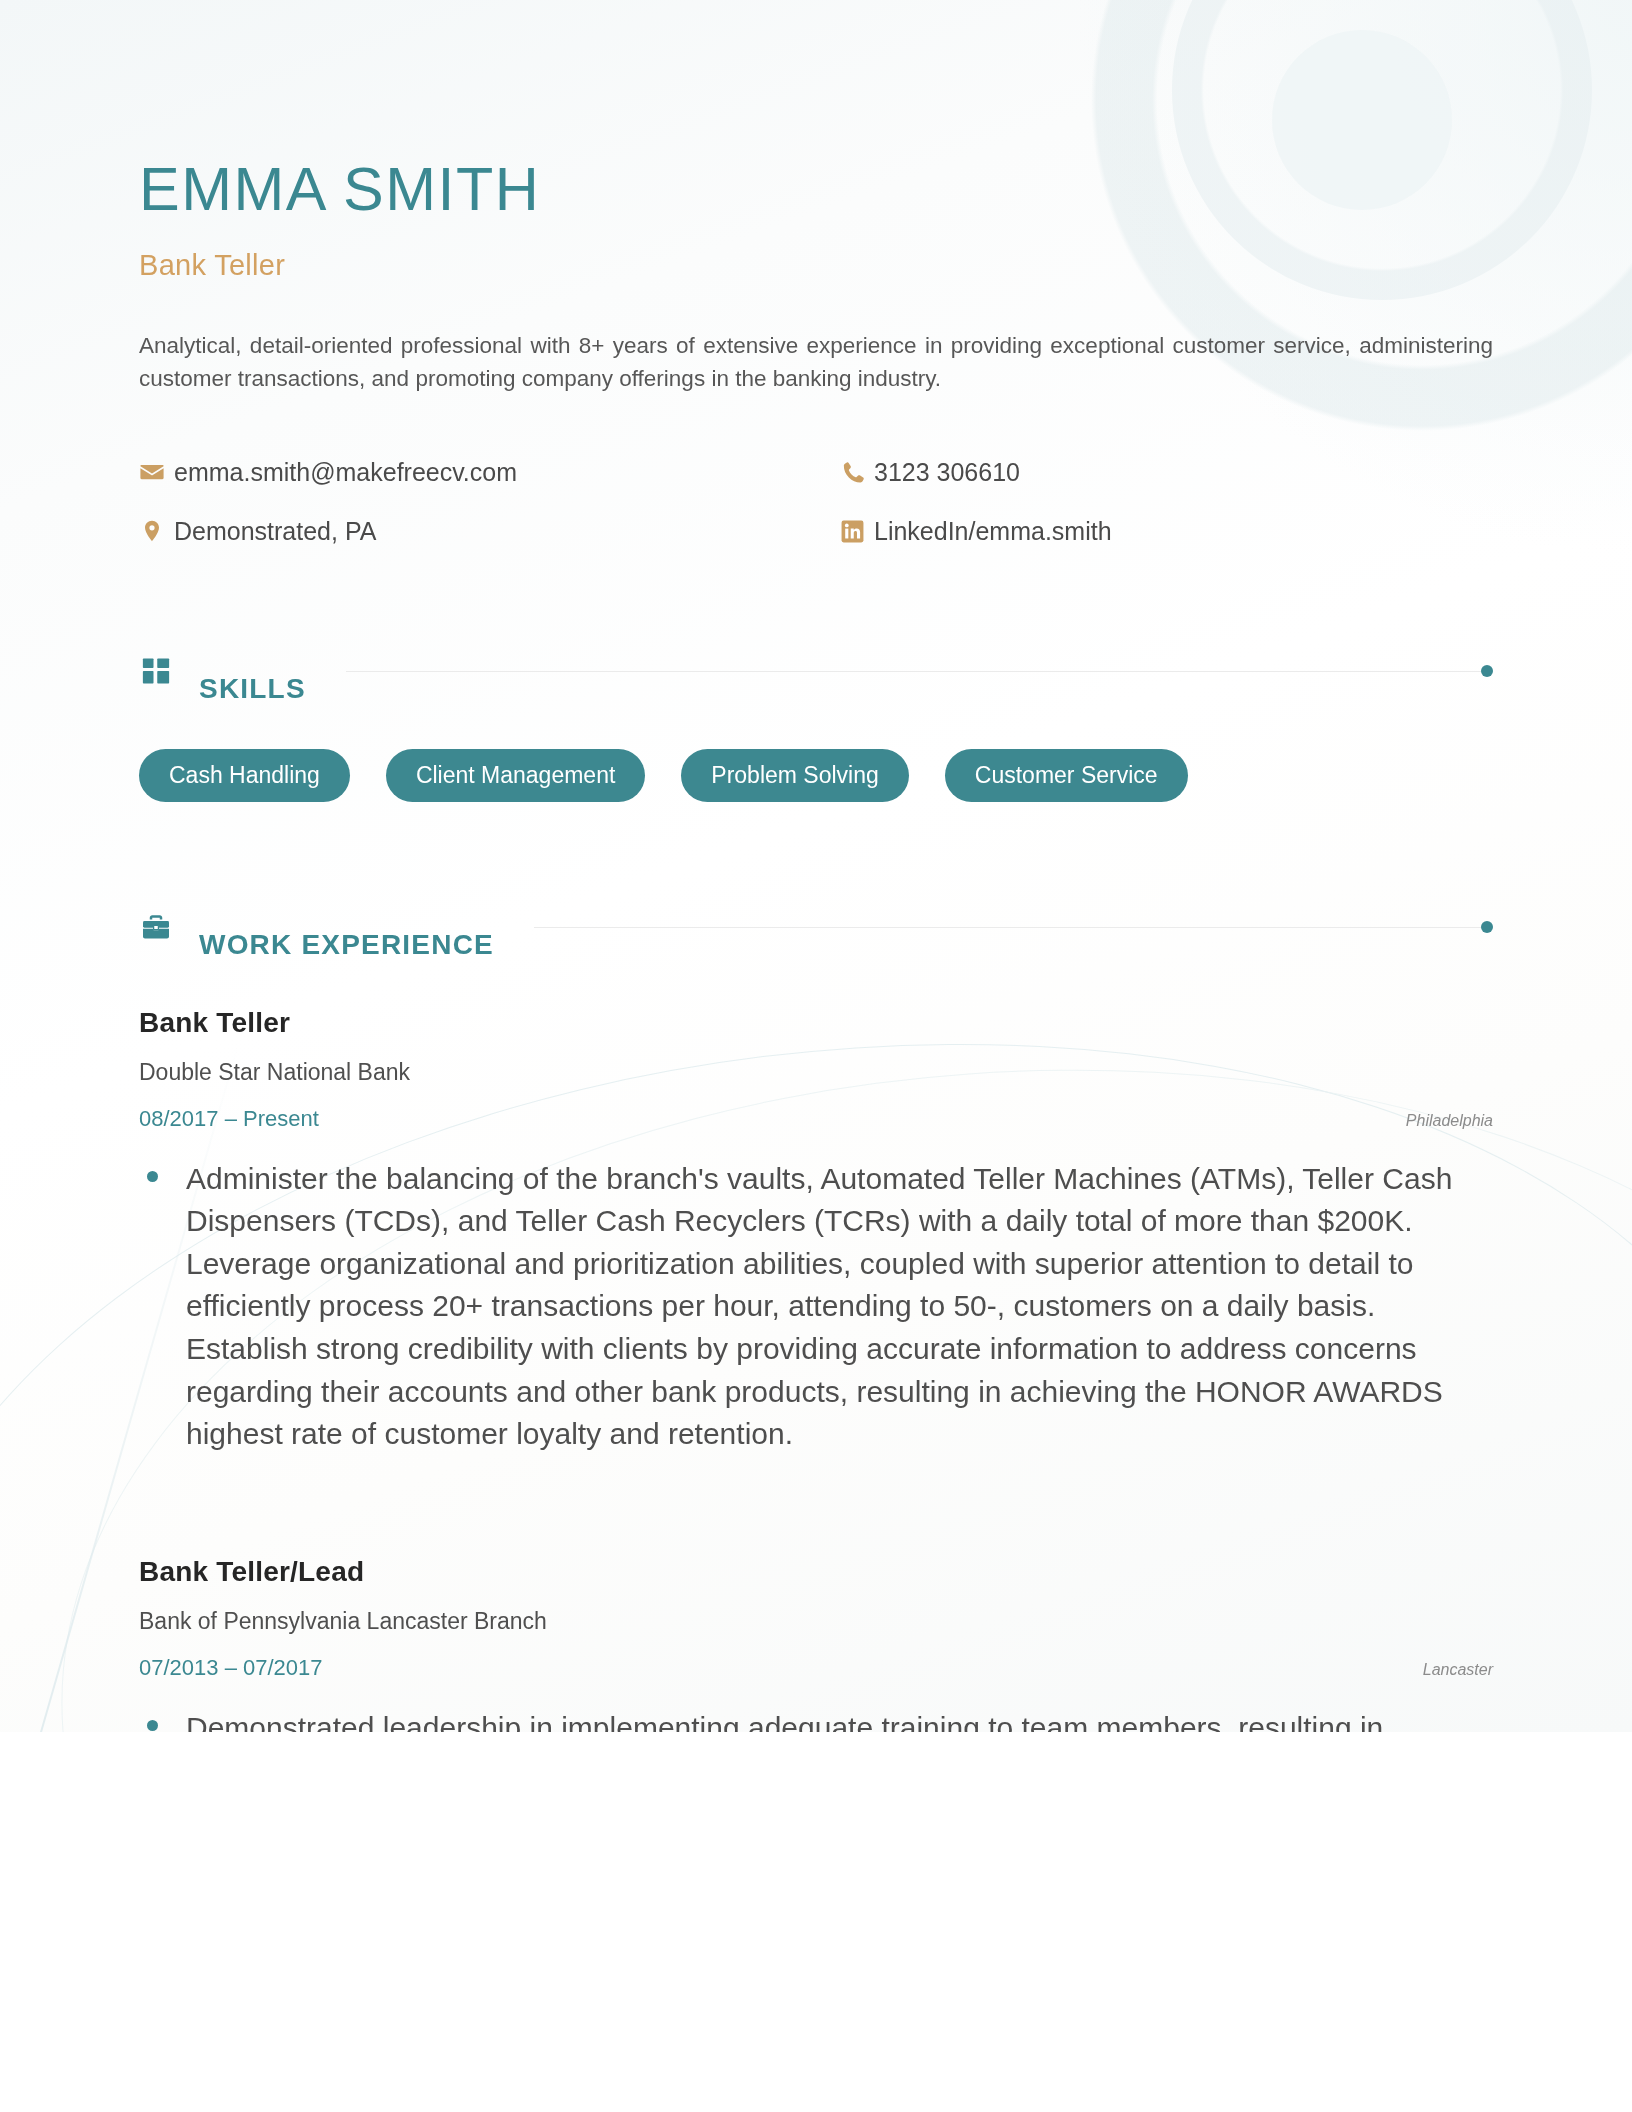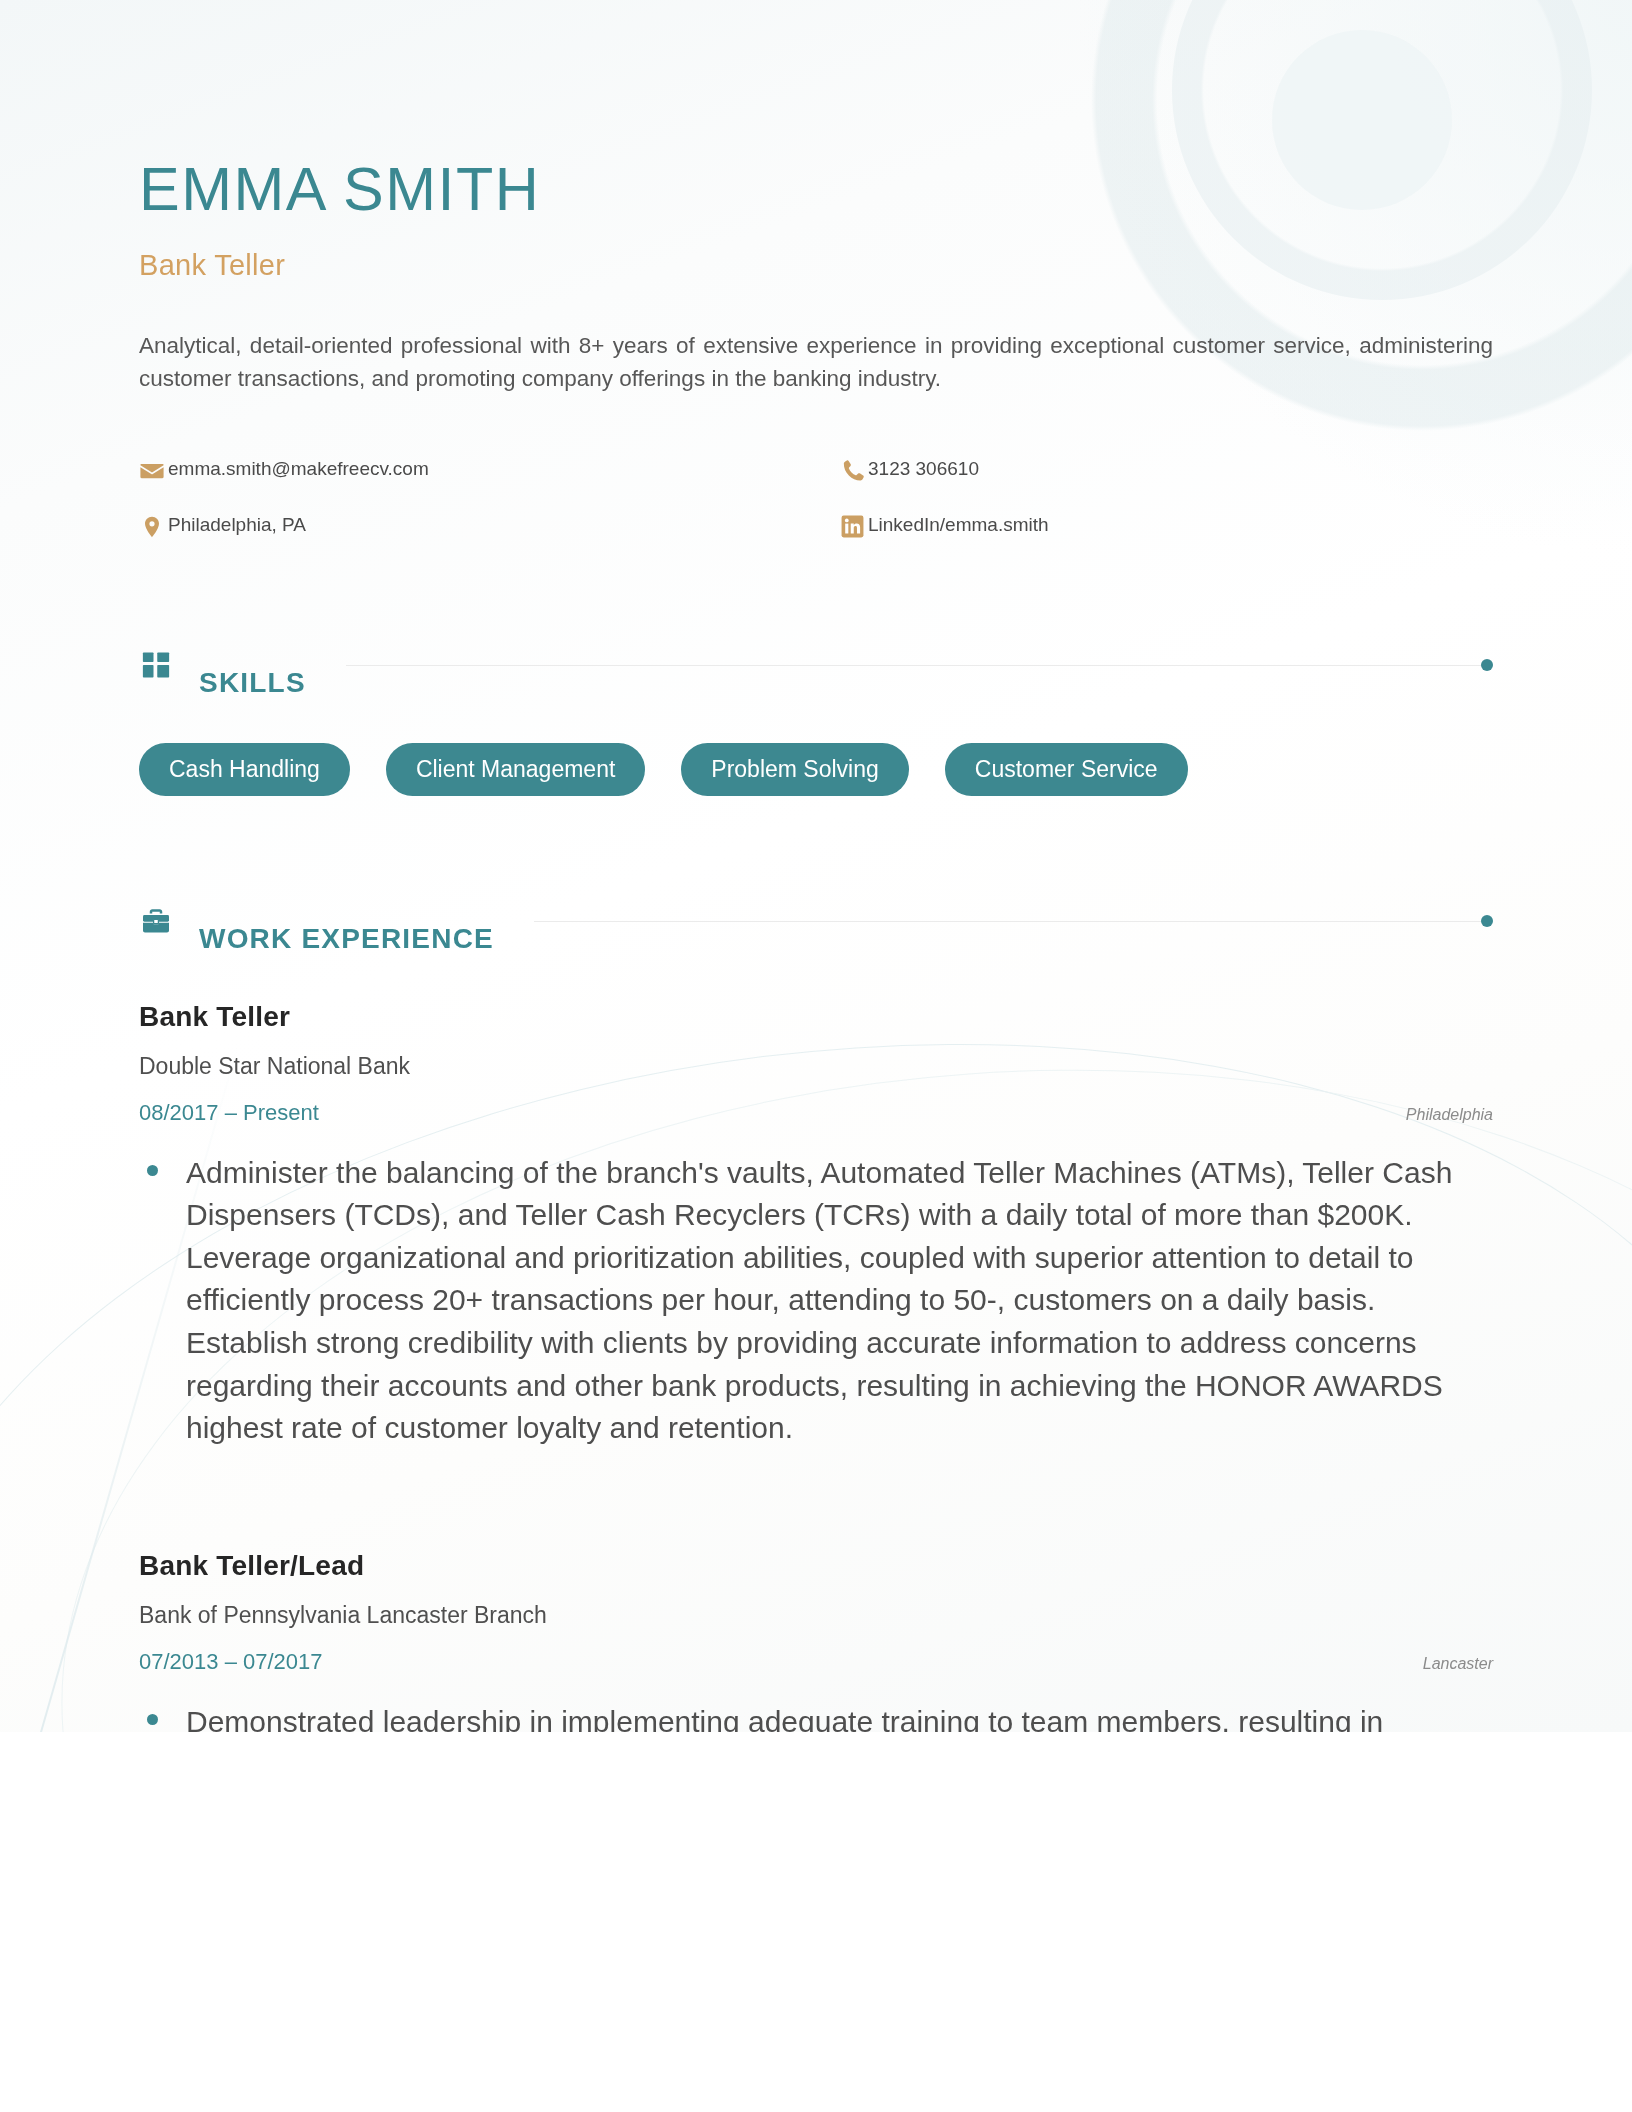--- a/index.html
+++ b/index.html
@@ -107,22 +107,23 @@
 
   
   .contacts {
     margin-top: 62px;
     display: grid;
     grid-template-columns: 700px 1fr;
     row-gap: 30px;
   }
   .contact {
     display: flex;
-    gap: 3px;
-    font-size: 19px;
+    align-items: center;
+    gap: 9px;
+    font-size: 25px;
     color: #4a4a4a;
   }
   .c-icon {
     width: 26px;
     height: 26px;
     flex: 0 0 26px;
     display: flex;
     align-items: center;
     justify-content: center;
     color: #cb9f63;
@@ -271,21 +272,21 @@
         </span>
         <span>3123 306610</span>
       </div>
 
       <div class="contact">
         <span class="c-icon">
           <svg width="24" height="24" viewBox="0 0 24 24" fill="currentColor" aria-hidden="true">
             <path d="M12 1.8c-3.9 0-7 3.1-7 7 0 5.2 7 13.4 7 13.4s7-8.2 7-13.4c0-3.9-3.1-7-7-7zm0 9.6a2.6 2.6 0 1 1 0-5.2 2.6 2.6 0 0 1 0 5.2z"></path>
           </svg>
         </span>
-        <span>Philadelphia, PA</span>
+        <span>Demonstrated, PA</span>
       </div>
 
       <div class="contact">
         <span class="c-icon">
           <svg width="25" height="25" viewBox="0 0 24 24" aria-hidden="true">
             <rect x="1.5" y="1.5" width="21" height="21" rx="2" fill="currentColor"></rect>
             <rect x="5" y="9.2" width="3" height="9.5" fill="#fff"></rect>
             <circle cx="6.5" cy="6.2" r="1.8" fill="#fff"></circle>
             <path d="M10.3 9.2h2.9v1.3c.5-.9 1.5-1.5 2.8-1.5 2.2 0 3.3 1.3 3.3 3.8v5.9h-3v-5.2c0-1.3-.5-1.9-1.5-1.9s-1.6.7-1.6 1.9v5.2h-2.9V9.2z" fill="#fff"></path>
           </svg>

